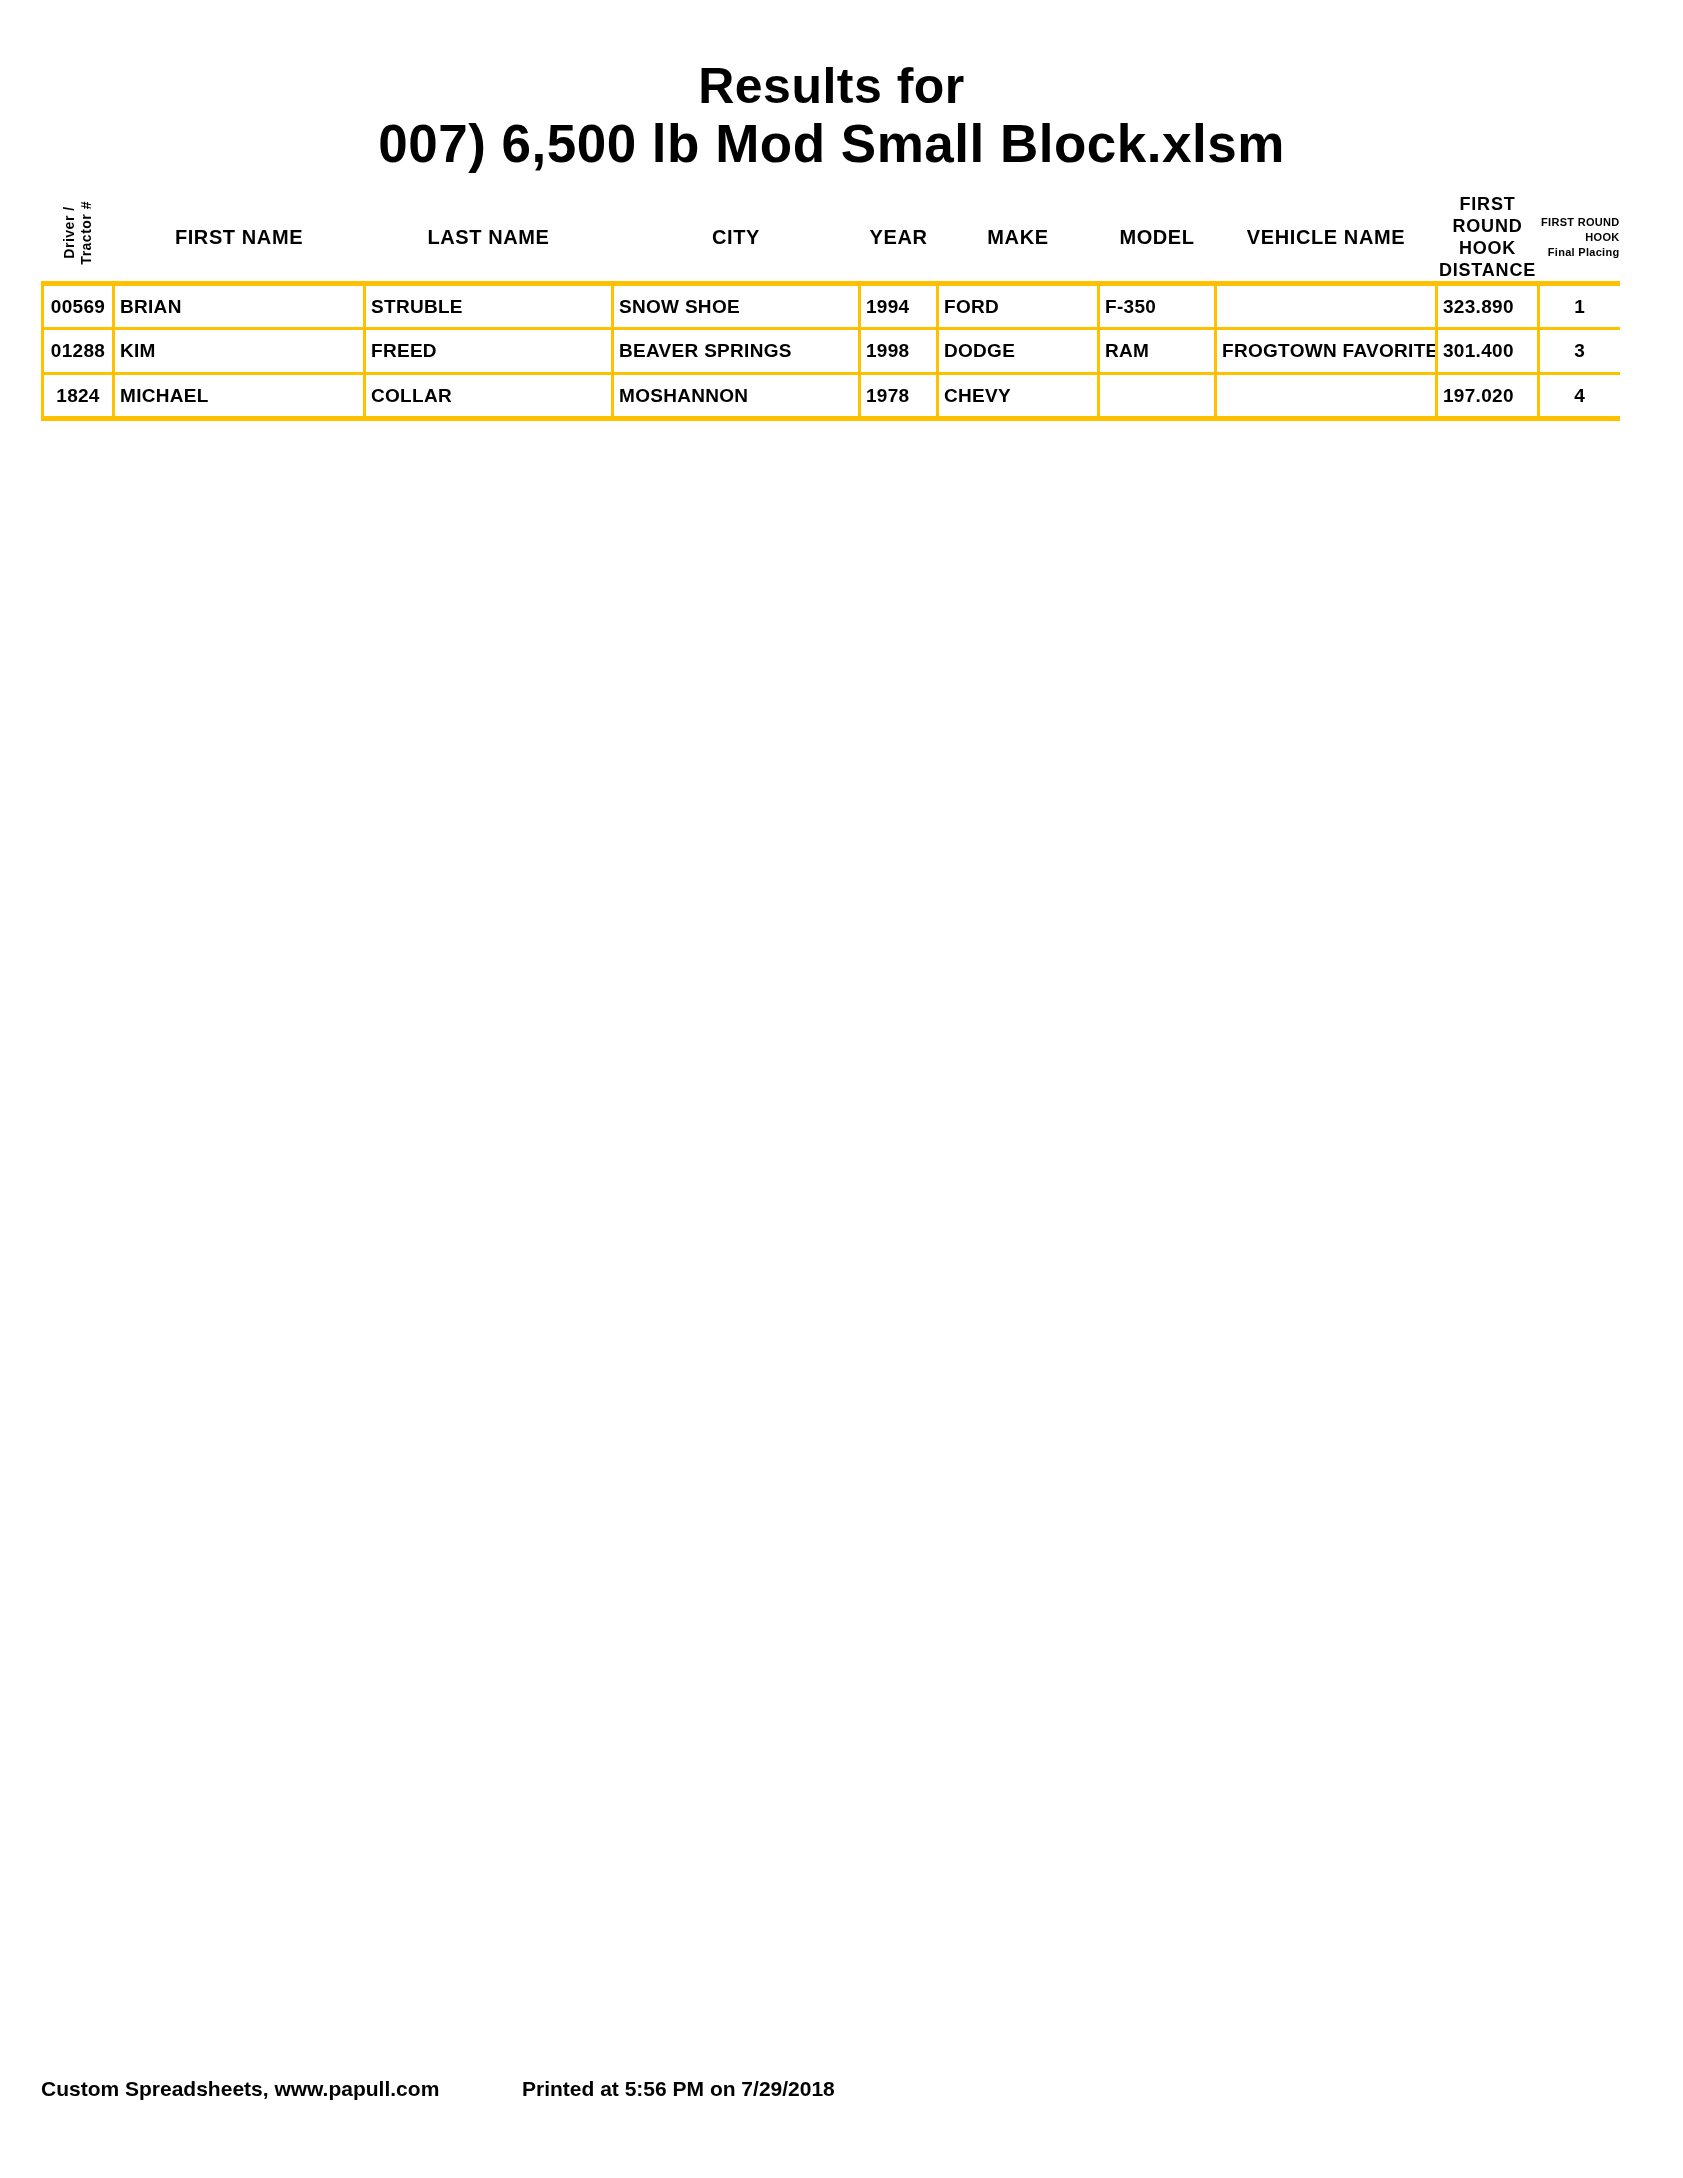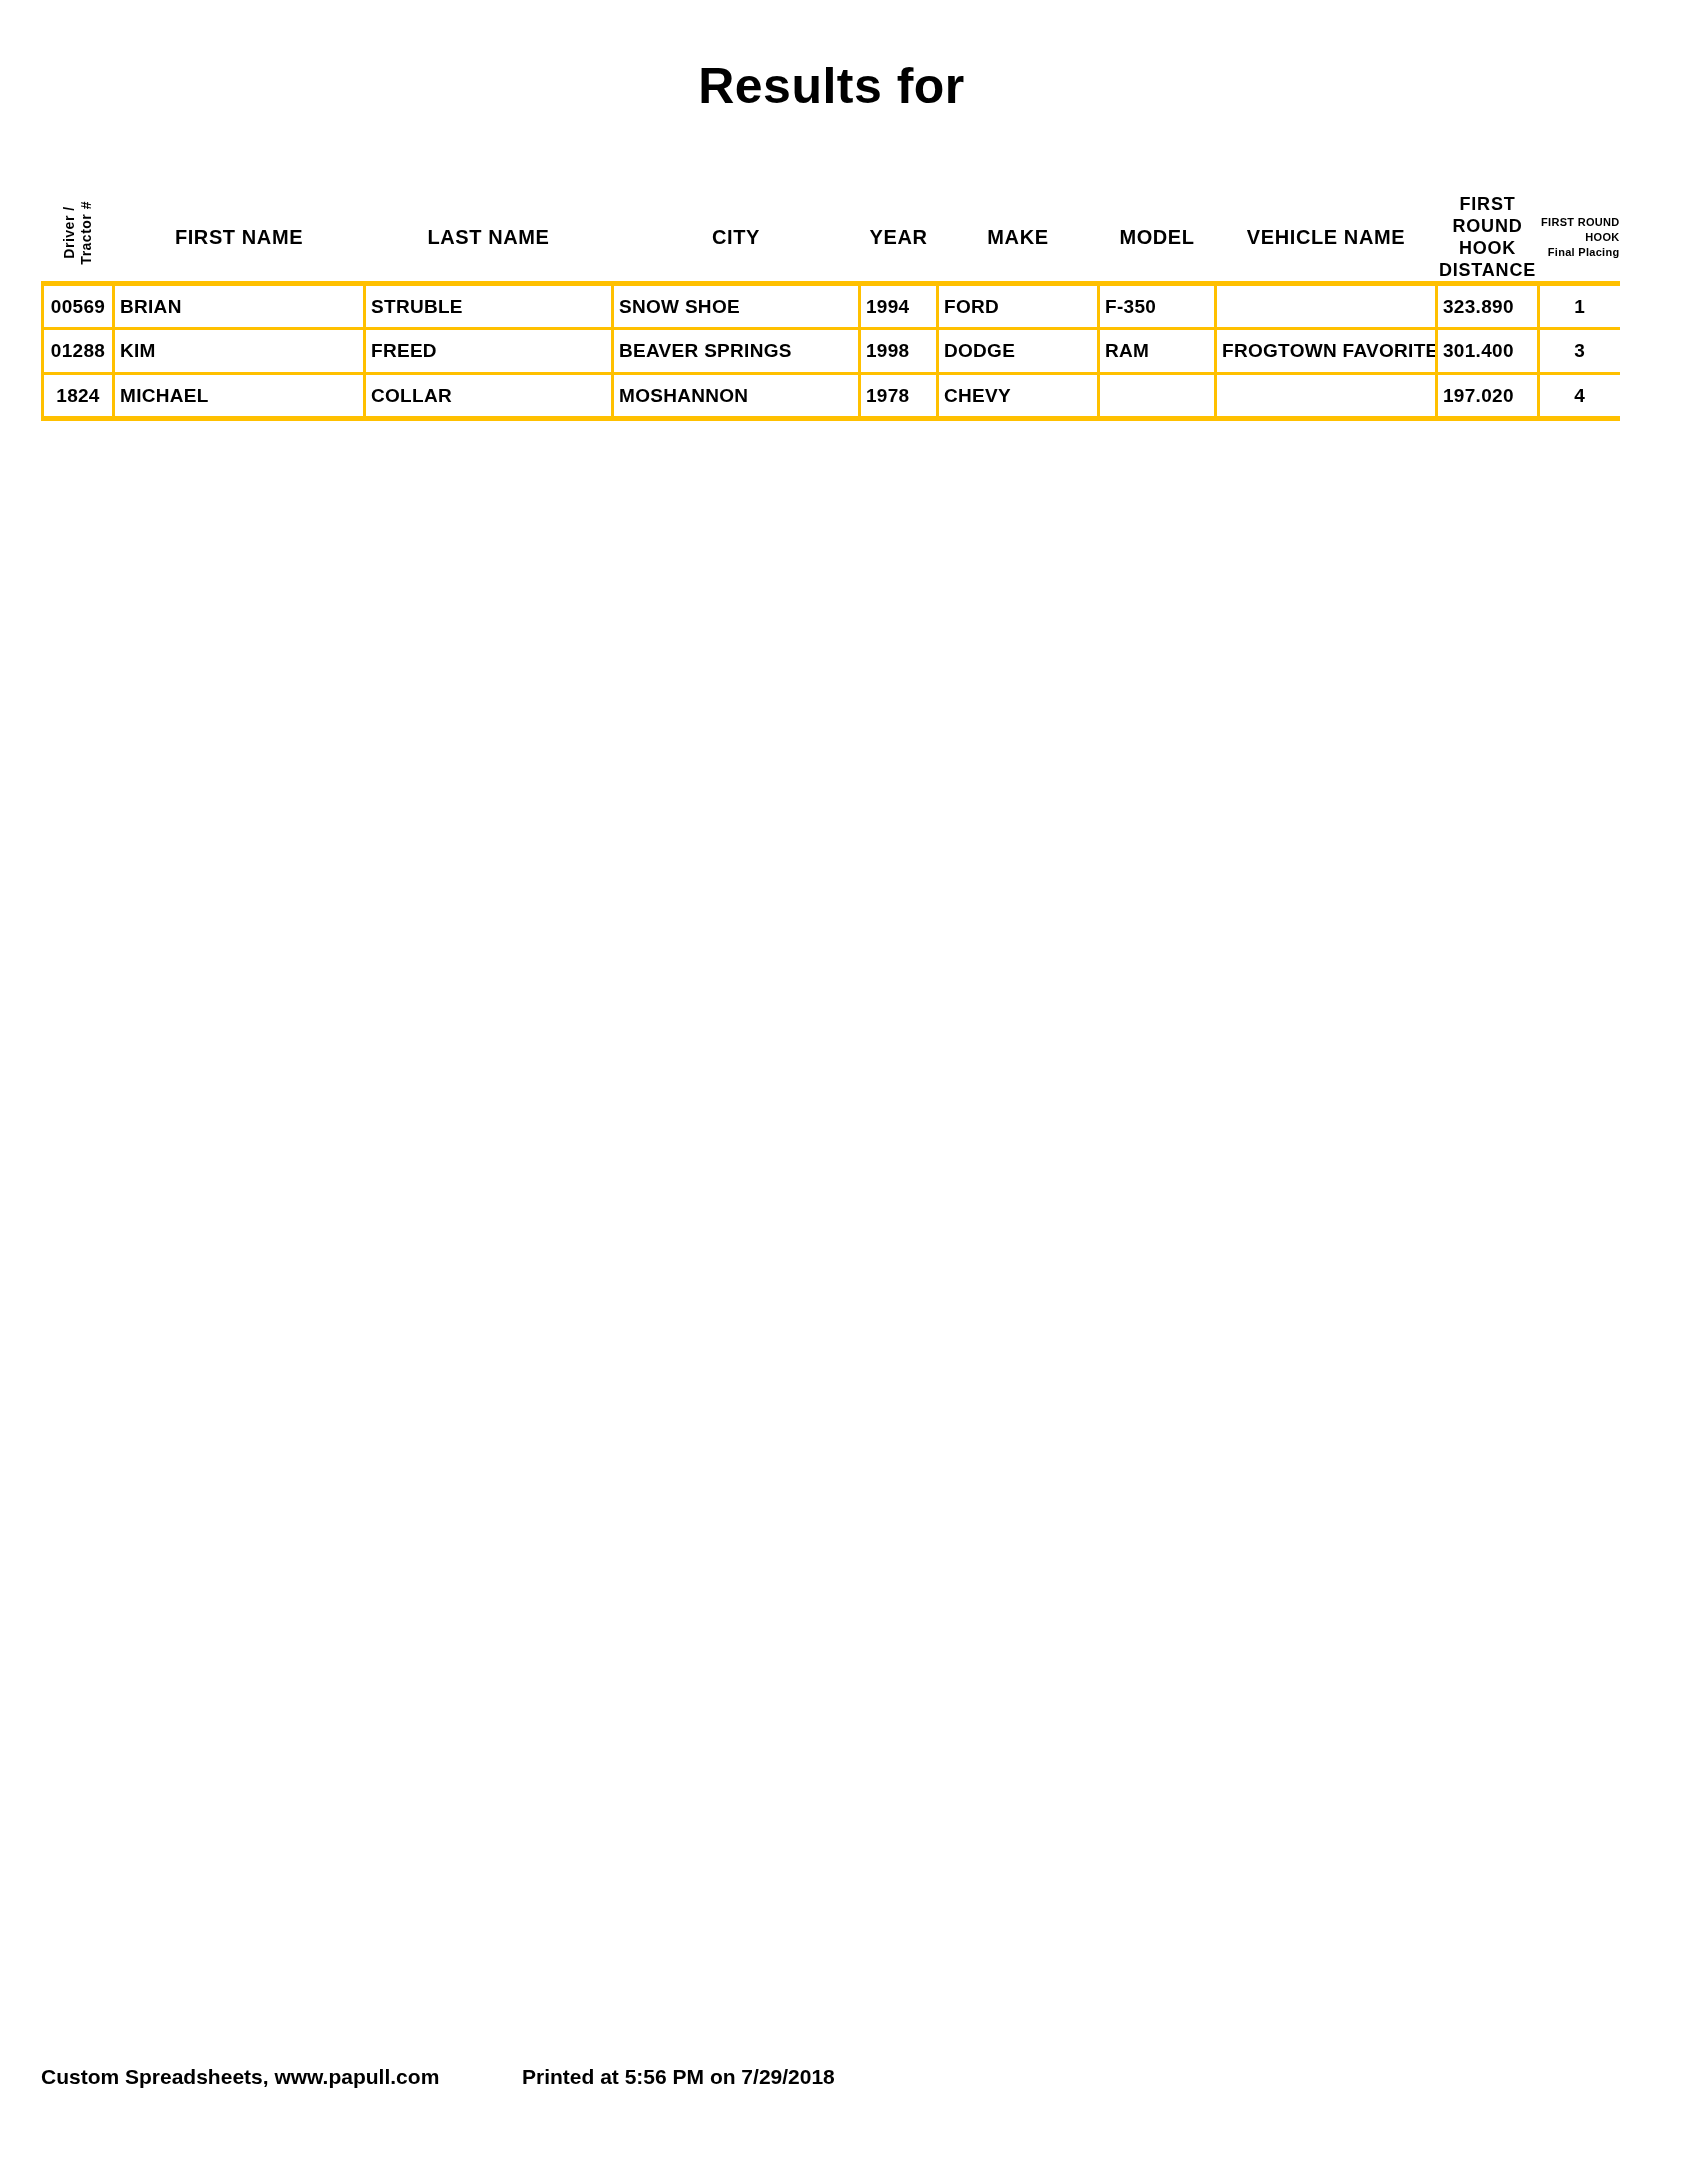--- a/index.html
+++ b/index.html
@@ -59,29 +59,30 @@
     white-space:nowrap;
   }
   th.h-dist { vertical-align:bottom; }
   th.h-dist .dl { font-size:18px; line-height:22px; letter-spacing:0.8px; }
   th.h-place .pl { font-size:11px; line-height:15px; letter-spacing:0.3px;text-align:right; }
   .footer {
     position:absolute; left:41px; top:2065px; width:1614px;
     font-size:21px; letter-spacing:0px;
   }
   .footer .f1 { white-space:nowrap; }
-  .footer .f2 { position:relative; margin-top:0; white-space:nowrap; }
+  .footer .f2 { position:relative; margin-top:12px; white-space:nowrap; }
   .footer .f2 .printed { position:absolute; left:481px; top:0; }
 </style>
 </head>
 <body>
 
 <div class="page">
 
   <div class="title1">Results for</div>
+  <div class="title2">007) 6,500 lb Mod Small Block.xlsm</div>
 
   <div class="table-wrap">
     <table class="results">
       <colgroup>
         <col style="width:71px">
           <col style="width:251px">
           <col style="width:248px">
         <col style="width:247px">
           <col style="width:78px">
           <col style="width:161px">

